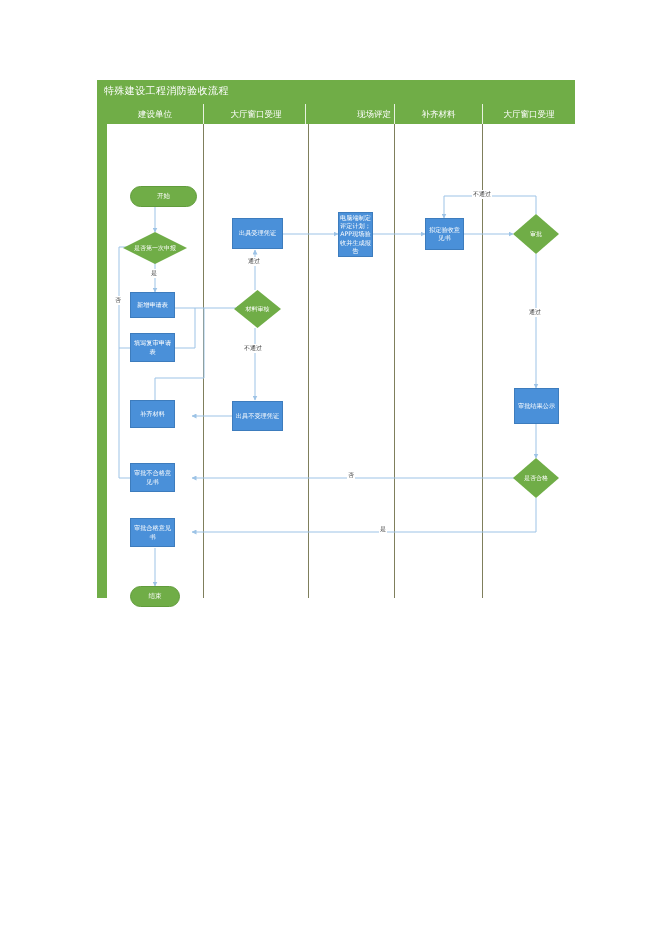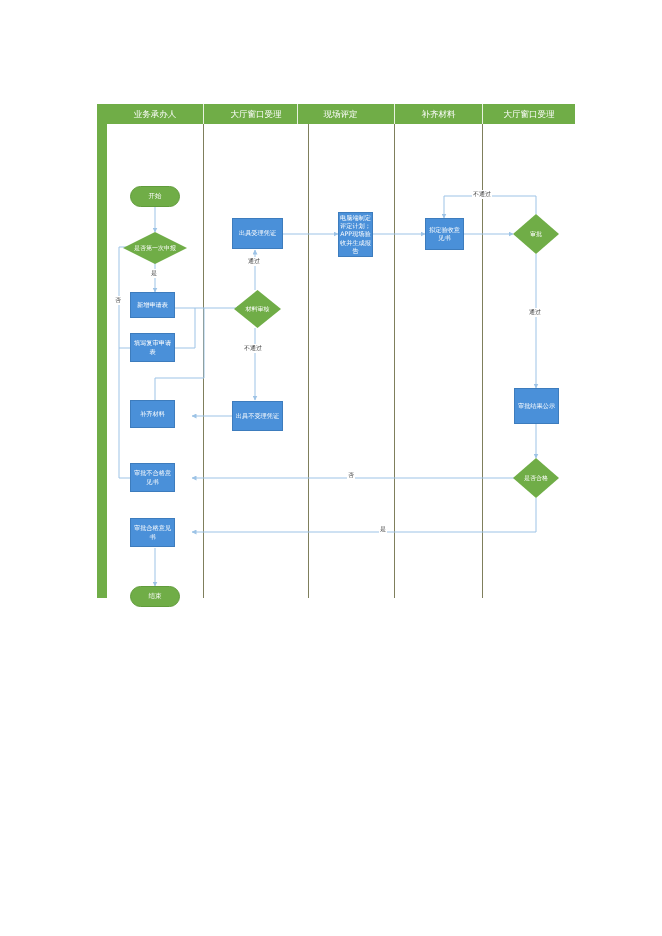--- a/index.html
+++ b/index.html
@@ -162,27 +162,30 @@
     white-space: nowrap;
   }
 </style>
 </head>
 <body>
 
 <div id="page">
 
   <div id="chart">
 
+    <div class="title-bar">
+      <div class="title-text">特殊建设工程消防验收流程</div>
+    </div>
 
     <div class="left-band"></div>
 
     <div class="header-row">
-      <div class="header-cell first" style="left:0px;width:96px;">业务承办人</div>
+      <div class="header-cell first" style="left:0px;width:96px;">建设单位</div>
       <div class="header-cell" style="left:96px;width:105px;">大厅窗口受理</div>
-      <div class="header-cell" style="left:190px;width:86px;">现场评定</div>
+      <div class="header-cell" style="left:198px;width:86px;text-align:right;">现场评定</div>
       <div class="header-cell" style="left:287px;width:88px;">补齐材料</div>
       <div class="header-cell" style="left:375px;width:93px;">大厅窗口受理</div>
     </div>
 
     <div class="body-area">
 
       <div class="lane-div" style="left:96px;"></div>
       <div class="lane-div" style="left:201px;"></div>
       <div class="lane-div" style="left:287px;"></div>
       <div class="lane-div" style="left:375px;"></div>
@@ -228,21 +231,21 @@
           <path d="M409,354 L85,354" marker-end="url(#arrow)"></path>
 
           <path d="M429,374 L429,408 L85,408" marker-end="url(#arrow)"></path>
 
           <path d="M28,354 L12,354 L12,224"></path>
 
           <path d="M48,424 L48,462" marker-end="url(#arrow)"></path>
         </g>
       </svg>
 
-      <div class="node term" style="left:23px;top:62px;width:50px;height:21px;">开始</div>
+      <div class="node term" style="left:23px;top:62px;width:67px;height:21px;">开始</div>
 
       <div class="dia-wrap" style="left:16px;top:108px;width:64px;height:32px;">
         <div class="dia-shape"></div>
         <div class="dia-label">是否第一次申报</div>
       </div>
 
       <div class="node proc" style="left:23px;top:168px;width:45px;height:26px;">新增申请表</div>
 
       <div class="node proc" style="left:23px;top:209px;width:45px;height:29px;">填写复审申请表</div>
 

